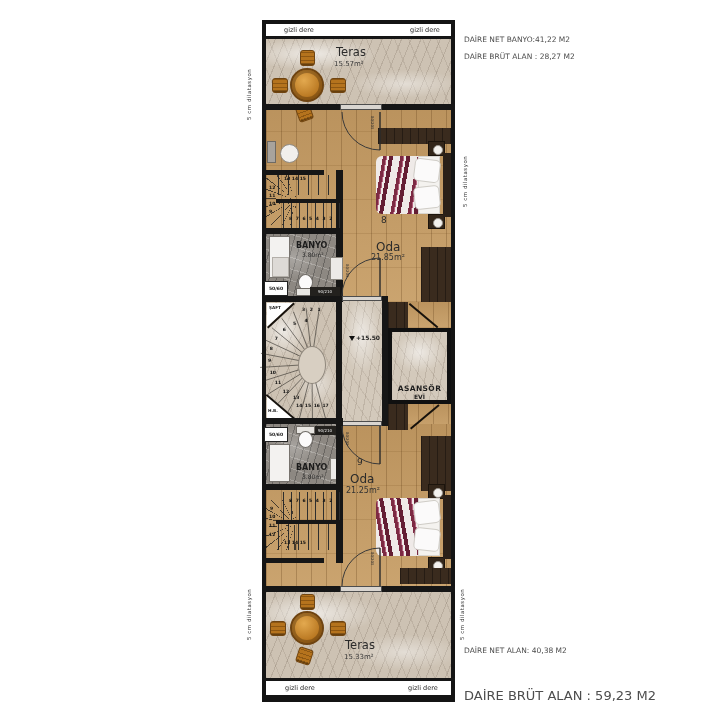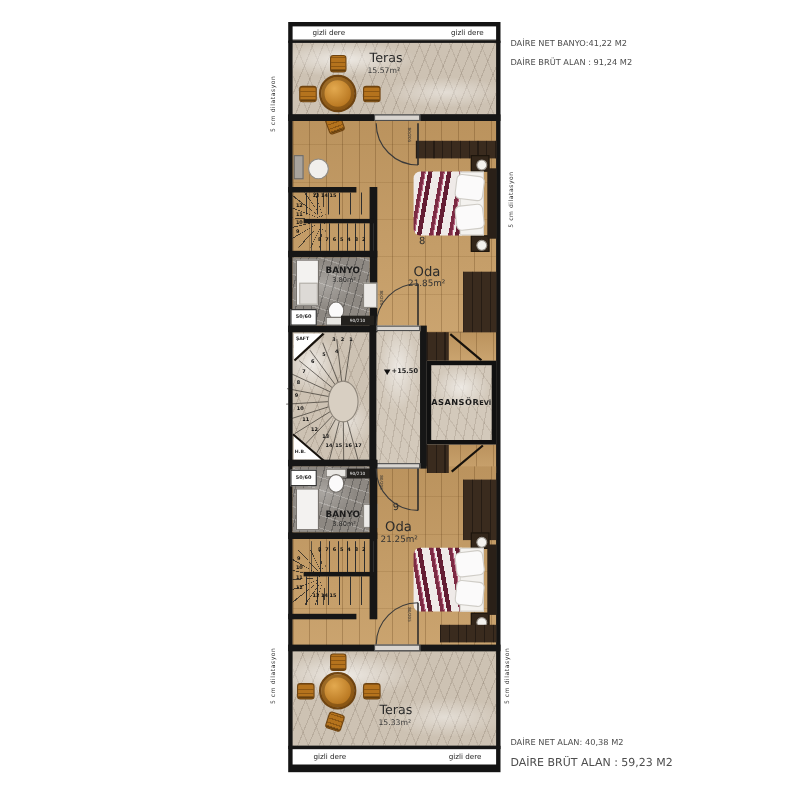--- a/index.html
+++ b/index.html
@@ -50,23 +50,23 @@
   .nightstand{position:absolute;width:17px;height:15px;background:#33261a;border:1px solid #1c140c;box-sizing:border-box}
   .nightstand::after{content:"";position:absolute;left:4px;top:3px;width:8px;height:8px;border-radius:50%;background:#f4f2ee;border:1px solid #9a958e}
   .pillow{position:absolute;width:24px;height:21px;background:#fbfafa;border:1px solid #cfccc6;border-radius:5px}
   .arcsvg{position:absolute;overflow:visible}
   .diag{position:absolute;height:1.5px;background:#17120c;transform-origin:0 0}
 </style>
 </head>
 <body>
 
 <div class="t" style="left:464px;top:36px;font-size:7.5px;color:#4d4d4d">DAİRE NET BANYO:41,22 M2</div>
-<div class="t" style="left:464px;top:53px;font-size:7.5px;color:#4d4d4d">DAİRE BRÜT ALAN : 91,24 M2</div>
-<div class="t" style="left:464px;top:671px;font-size:7.5px;color:#4d4d4d">DAİRE NET ALAN: 40,38 M2</div>
-<div class="t" style="left:464px;top:689px;font-size:10px;color:#4d4d4d">DAİRE BRÜT ALAN : 59,23 M2</div>
+<div class="t" style="left:464px;top:53px;font-size:7.5px;color:#4d4d4d">DAİRE BRÜT ALAN : 28,27 M2</div>
+<div class="t" style="left:464px;top:647px;font-size:7.5px;color:#4d4d4d">DAİRE NET ALAN: 40,38 M2</div>
+<div class="t" style="left:464px;top:689px;font-size:13px;color:#4d4d4d">DAİRE BRÜT ALAN : 59,23 M2</div>
 
 <div class="t vtext" style="left:247px;top:58px;height:62px">5 cm dilatasyon</div>
 <div class="t vtext" style="left:463px;top:145px;height:62px">5 cm dilatasyon</div>
 <div class="t vtext" style="left:247px;top:578px;height:62px">5 cm dilatasyon</div>
 <div class="t vtext" style="left:460px;top:578px;height:62px">5 cm dilatasyon</div>
 
 <div class="abs" style="left:262px;top:20px;width:193px;height:682px;background:#141414">
 
   <div class="abs" style="left:4px;top:4px;width:185px;height:12px;background:#fff"></div>
   <div class="t" style="left:22px;top:7px;font-size:6.5px">gizli dere</div>
@@ -187,21 +187,21 @@
 <div class="t stairnum" style="left:296px;top:404px;word-spacing:1px">14 15 16 17</div>
 
 <div class="abs" style="left:349px;top:336px;width:0;height:0;border-left:3px solid transparent;border-right:3px solid transparent;border-top:5px solid #111"></div>
 <div class="t" style="left:356px;top:335px;font-size:6px;font-weight:bold">+15.50</div>
 
 <div class="abs darkwood" style="left:388px;top:302px;width:20px;height:26px"></div>
 <div class="diag" style="left:410px;top:303px;width:37px;transform:rotate(40deg)"></div>
 <div class="abs darkwood" style="left:388px;top:404px;width:20px;height:26px"></div>
 <div class="diag" style="left:410px;top:428px;width:37px;transform:rotate(-40deg)"></div>
 
-<div class="abs marble2" style="left:388px;top:328px;width:63px;height:76px;border:4px solid #101010;box-sizing:border-box;display:flex;flex-direction:row;align-items:center;justify-content:flex-start">
+<div class="abs marble2" style="left:388px;top:328px;width:63px;height:76px;border:4px solid #101010;box-sizing:border-box;display:flex;flex-direction:column;align-items:center;justify-content:flex-end">
   <span class="t" style="position:static;font-size:7.5px;font-weight:bold;letter-spacing:.4px;color:#1c1c1c">ASANSÖR</span>
   <span class="t" style="position:static;font-size:6px;font-weight:bold;margin-top:2px;color:#1c1c1c">EVİ</span>
 </div>
 
 <div class="wall" style="left:262px;top:418px;width:81px;height:6px"></div>
 <div class="abs bathtile" style="left:266px;top:424px;width:70px;height:60px"></div>
 <div class="whitebox" style="left:264px;top:427px;width:24px;height:15px">
     <span>50/60</span>
   </div>
 <div class="abs" style="left:310px;top:426px;width:30px;height:9px;background:#23211e;color:#efefef;font-size:4px;display:flex;align-items:center;justify-content:center">

